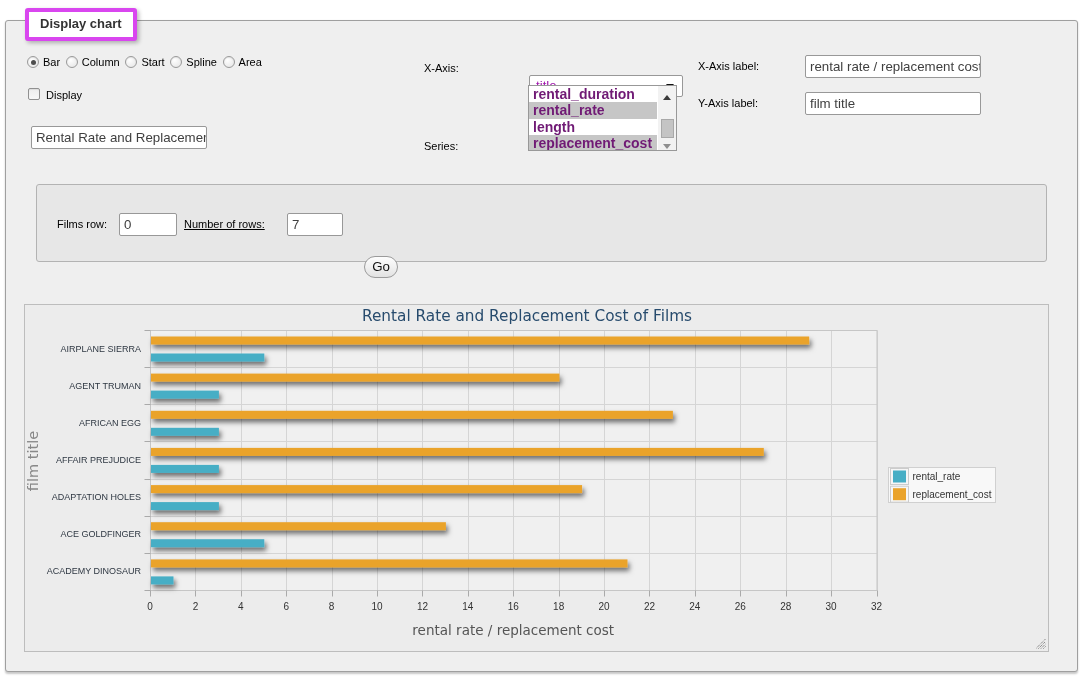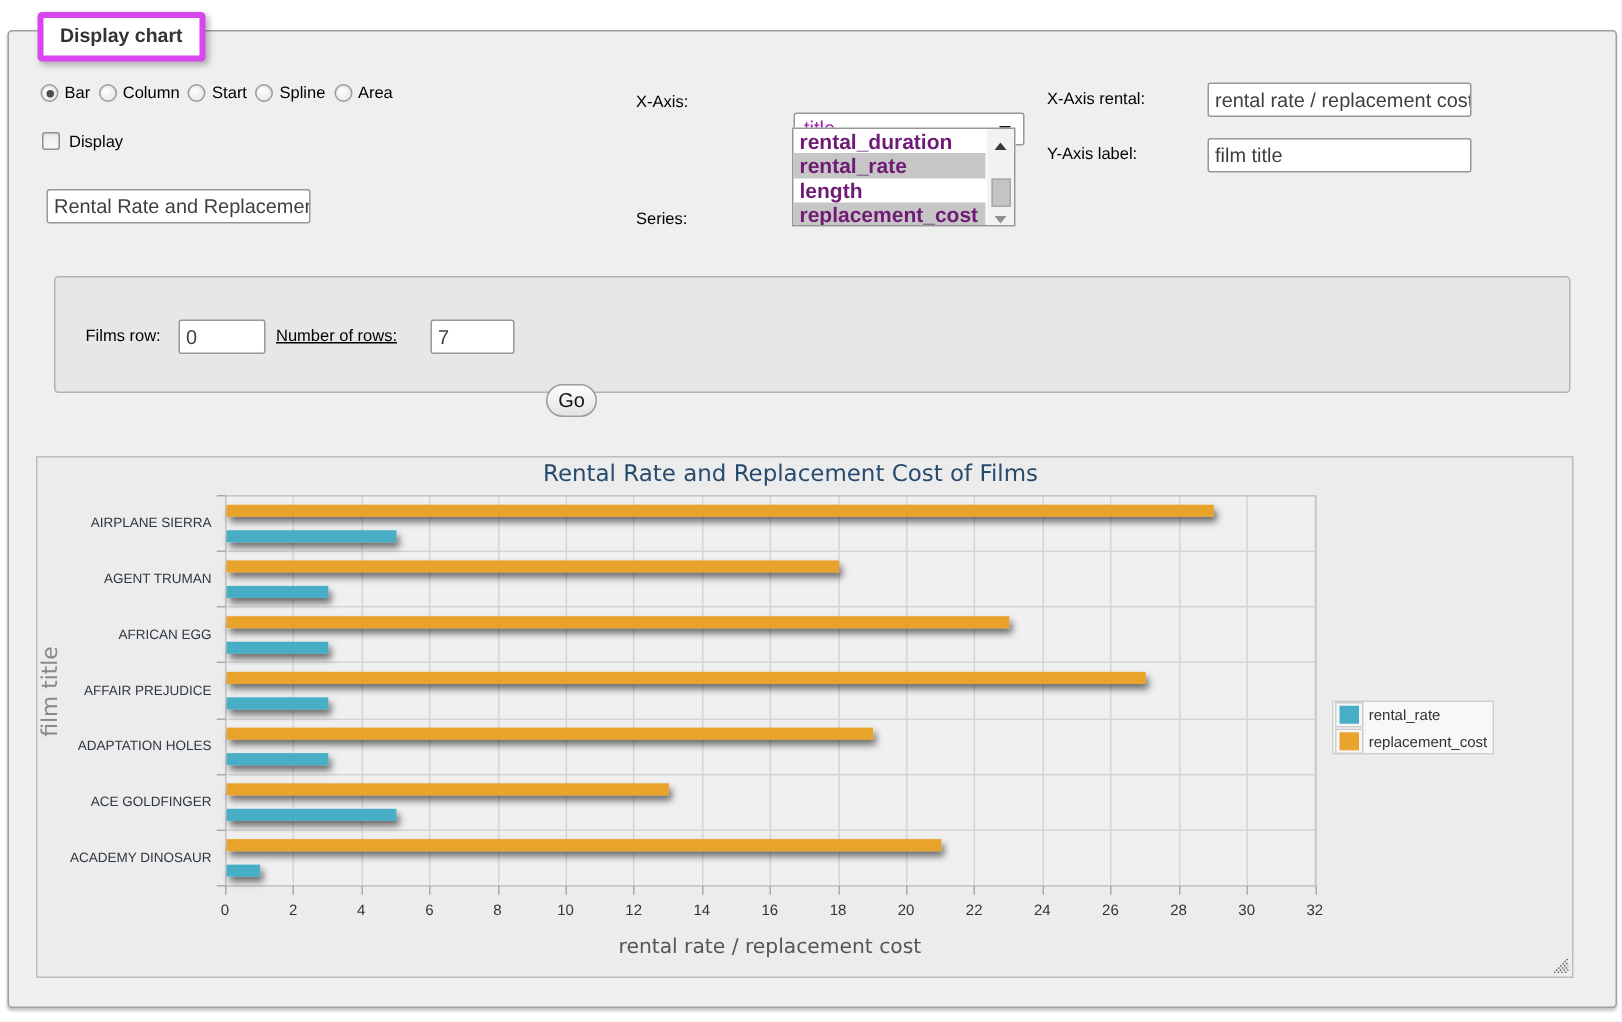--- a/index.html
+++ b/index.html
@@ -145,21 +145,21 @@
       <div class="list-option">length</div>
       <div class="list-option selected">replacement_cost</div>
     </div>
   <div id="series-scrollbar">
     <span class="scroll-arrow-up"></span>
     <span id="series-scroll-thumb"></span>
     <span class="scroll-arrow-down"></span>
   </div>
 </div>
 
-<span class="ui-label r abs" style="left:698px; top:57px; width:100px;">X-Axis rental:</span>
+<span class="ui-label r abs" style="left:698px; top:57px; width:100px;">X-Axis label:</span>
 <input class="txt" style="left: 805px; top: 55px; width: 176px;" value="rental rate / replacement cost">
 <span class="ui-label r abs" style="left:698px; top:94px; width:100px;">Y-Axis label:</span>
 <input class="txt" style="left: 805px; top: 92px; width: 176px;" value="film title">
 
 <div id="rows-box" class="abs"></div>
 <span class="ui-label abs" style="left:57px; top:215px;">Films row:</span>
 <input class="txt" style="left: 119px; top: 213px; width: 58px;" value="0">
 <span class="ui-label abs" style="left:184px; top:215px;text-decoration:underline;">Number of rows:</span>
 <input class="txt" style="left: 287px; top: 213px; width: 56px;" value="7">
 <div id="go-button" class="abs">Go</div>

